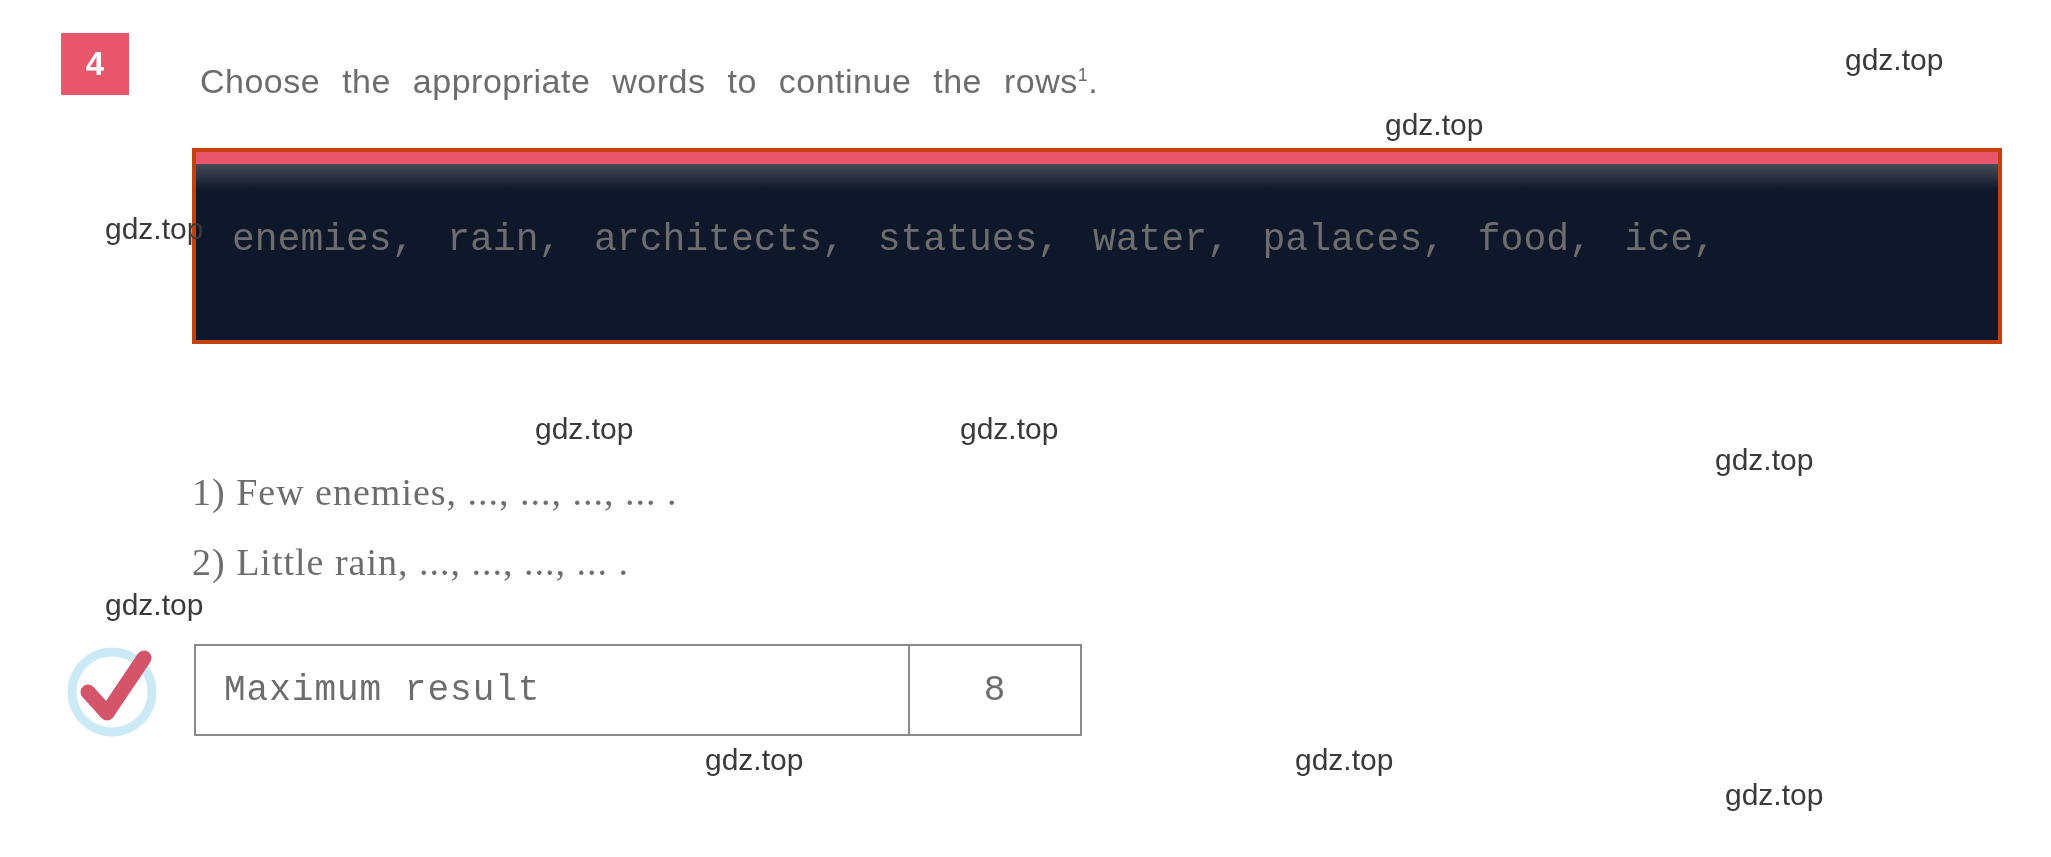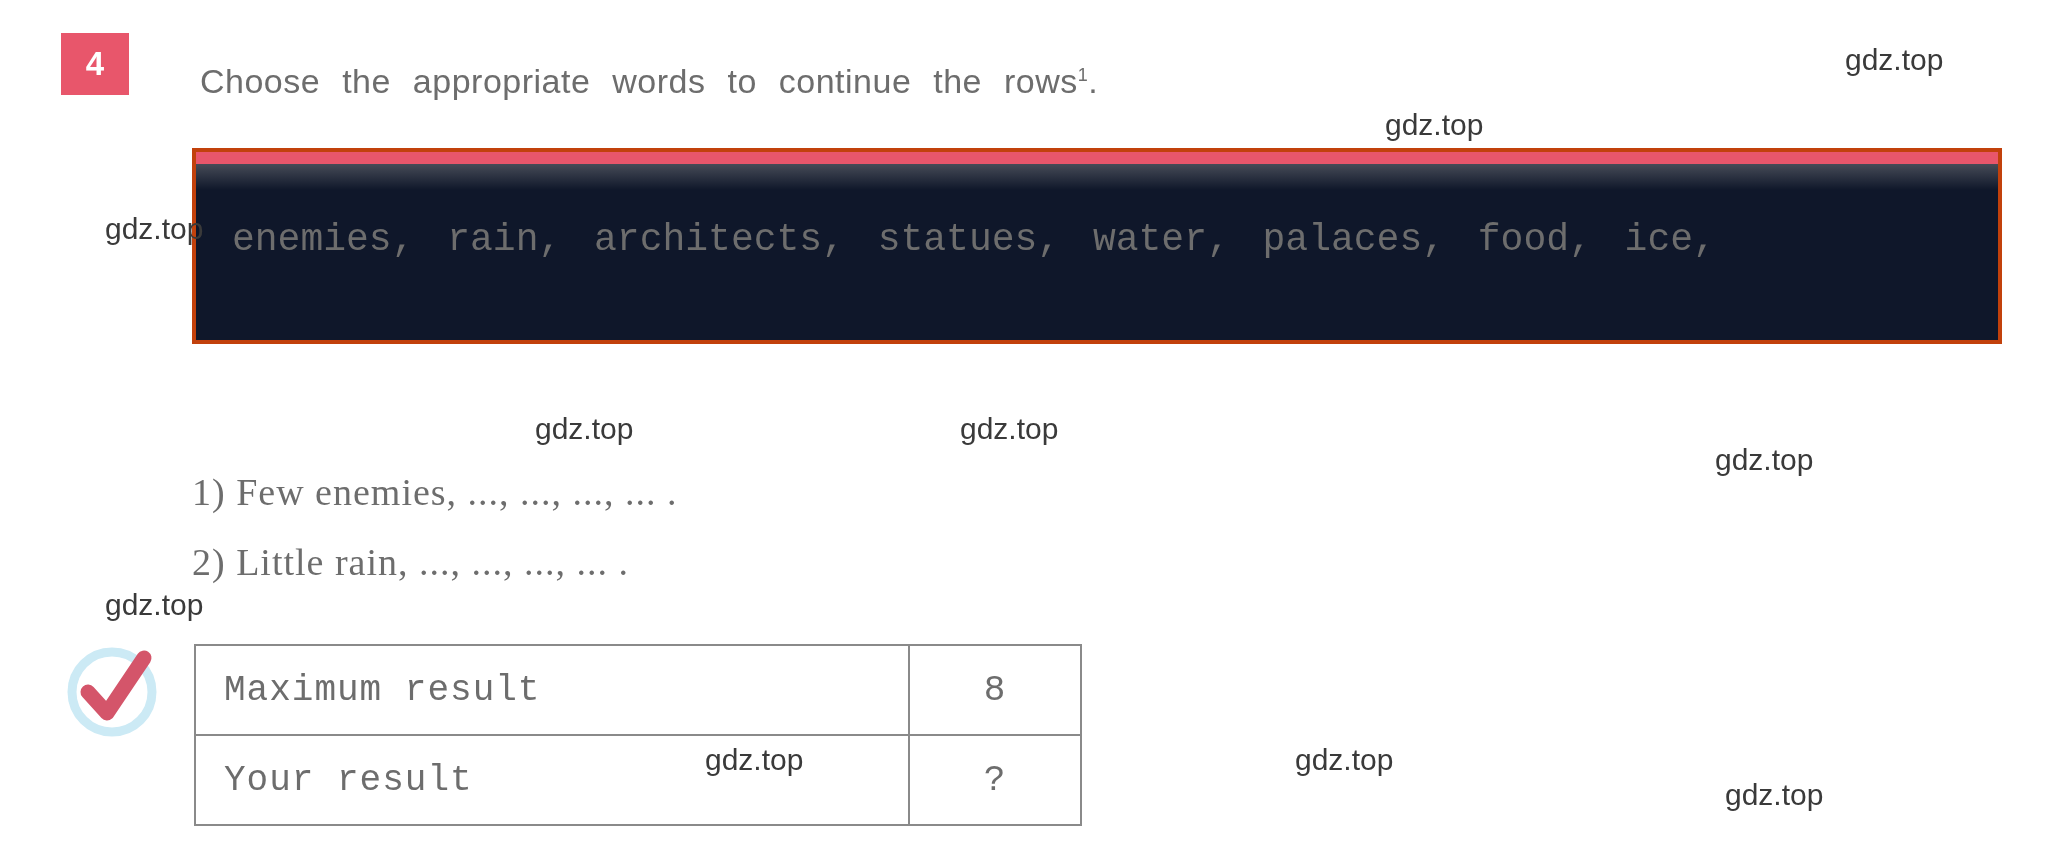--- a/index.html
+++ b/index.html
@@ -179,24 +179,20 @@
     <path d="M26 52 L45 73 L82 18" fill="none" stroke="#d4556a" stroke-width="15" stroke-linecap="round" stroke-linejoin="round"></path>
   </svg>
 </div>
 
 <table id="result-table">
   <tbody>
       <tr>
     <td>Maximum result</td>
     <td class="score">8</td>
   </tr>
-  <tr>
-    <td>Your result</td>
-    <td class="score">?</td>
-  </tr>
 </tbody>
   </table>
 
 <div id="watermark-layer">
     <div class="wm" style="left: 1845px; top: 43px;">gdz.top</div>
     <div class="wm" style="left: 1385px; top: 108px;">gdz.top</div>
     <div class="wm" style="left: 105px; top: 212px;">gdz.top</div>
     <div class="wm" style="left: 535px; top: 412px;">gdz.top</div>
     <div class="wm" style="left: 960px; top: 412px;">gdz.top</div>
     <div class="wm" style="left: 1715px; top: 443px;">gdz.top</div>

